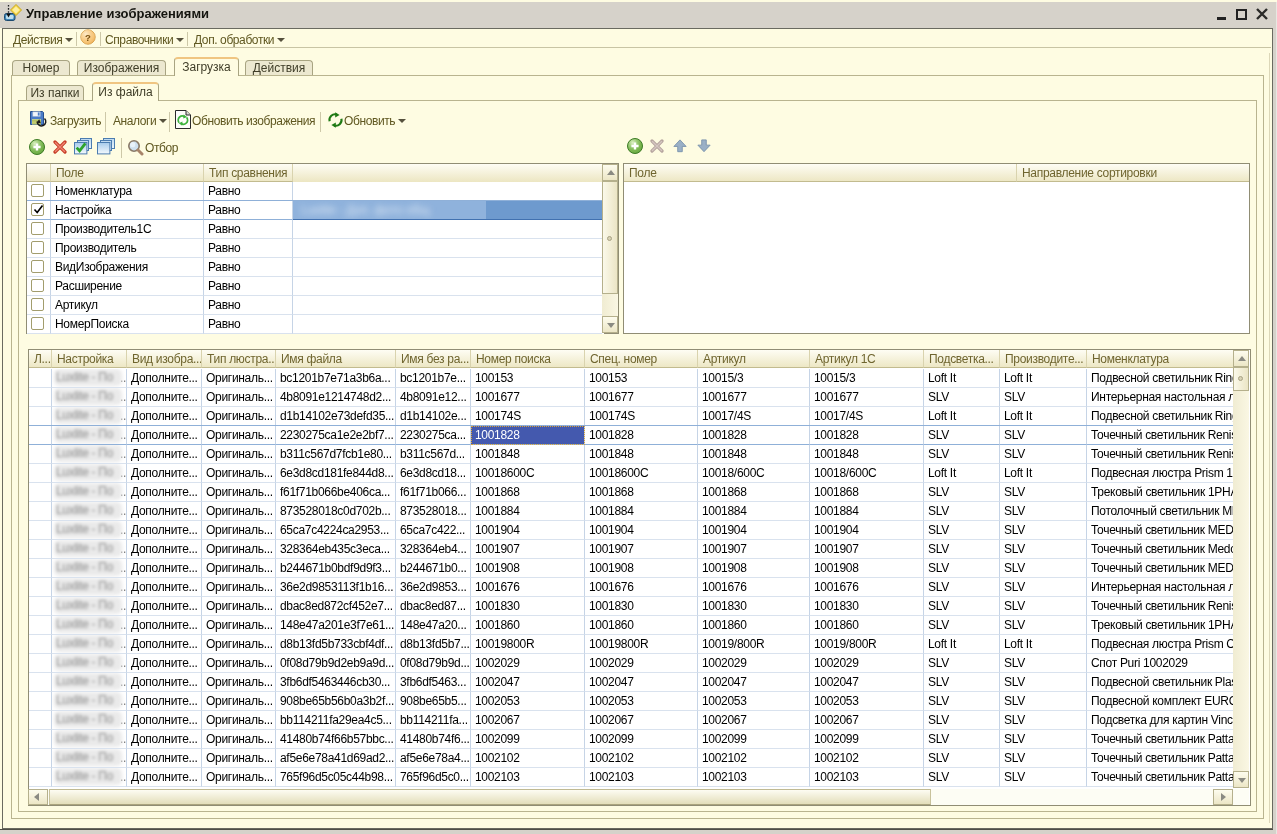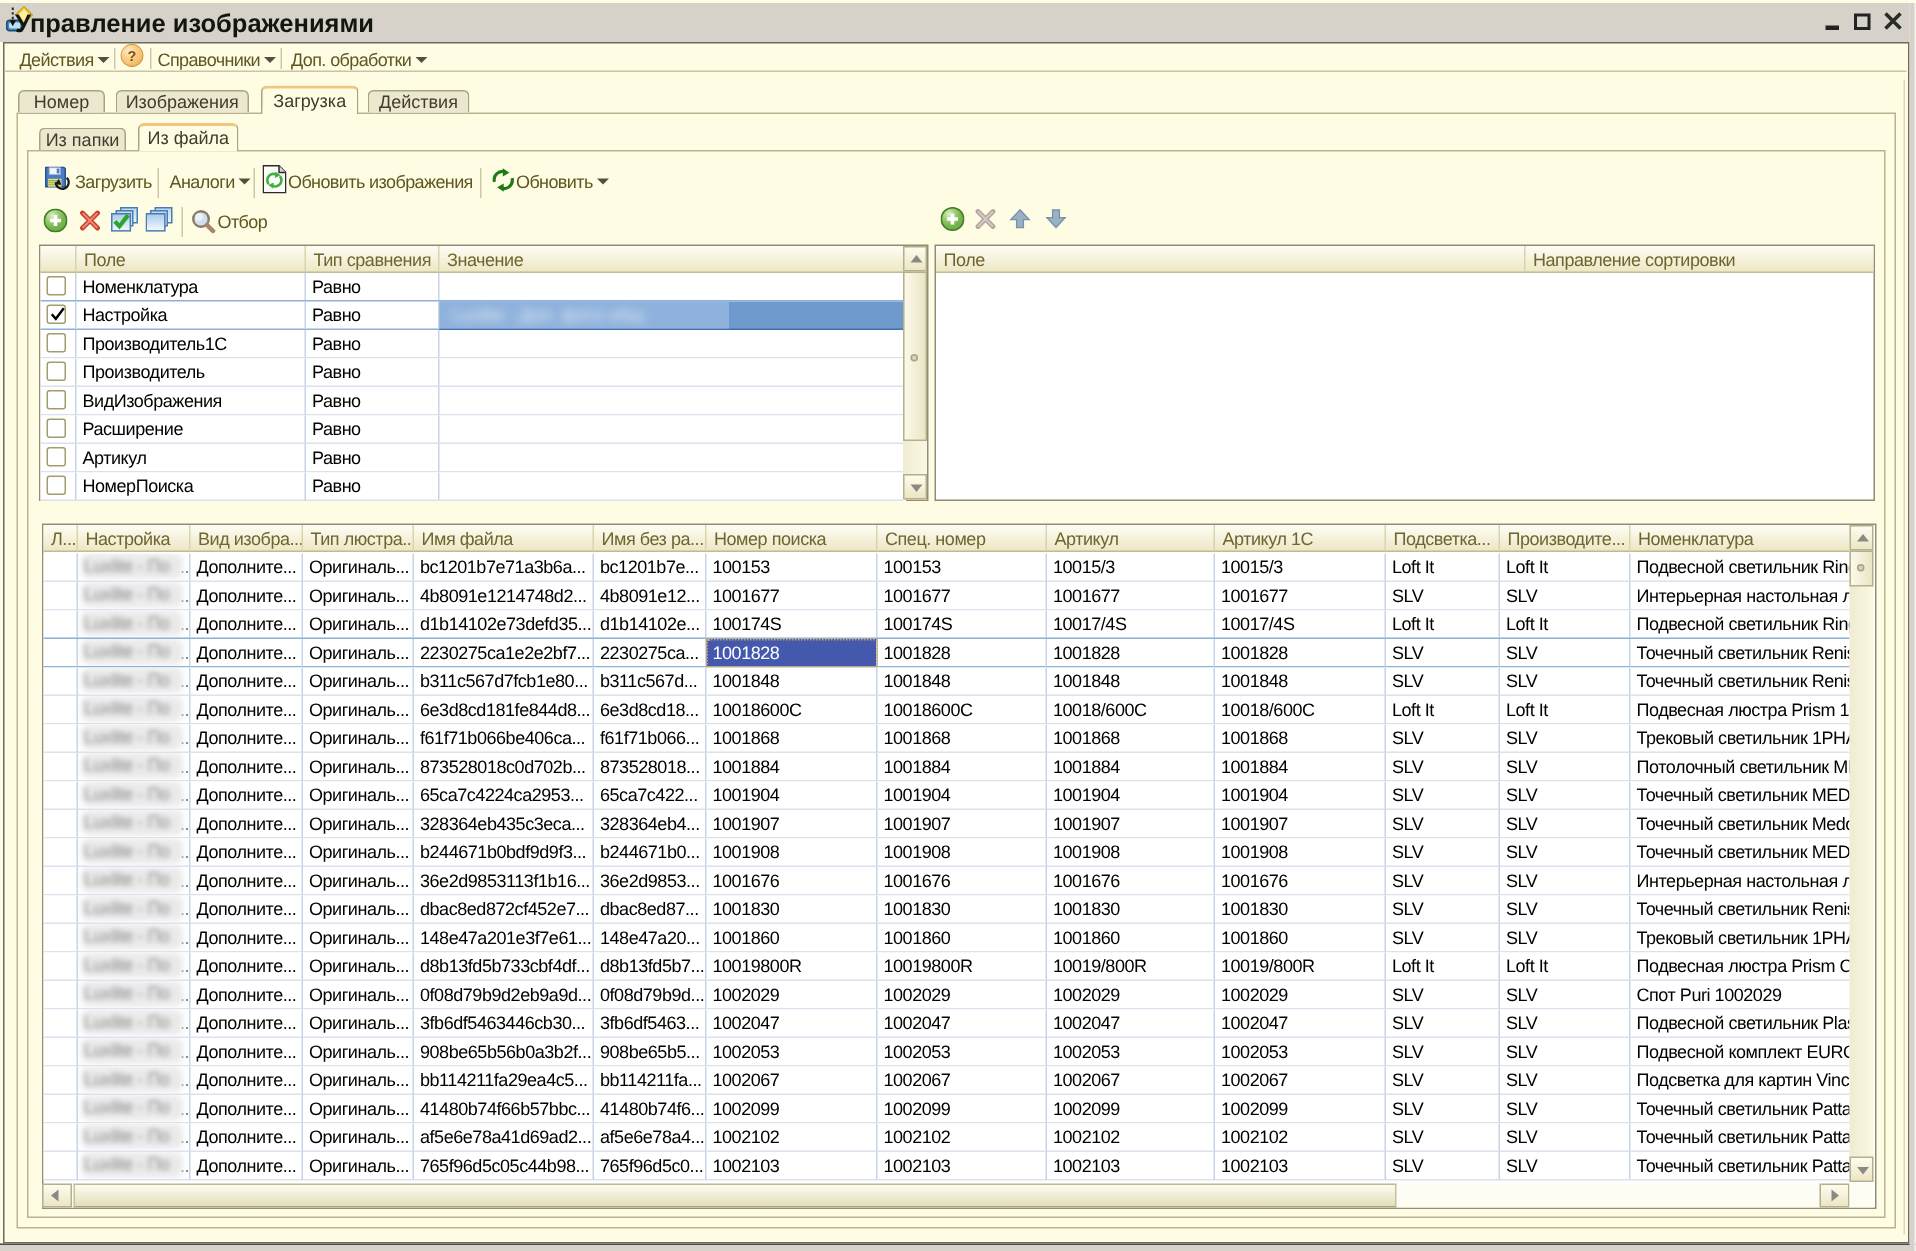--- a/index.html
+++ b/index.html
@@ -1,21 +1,21 @@
 <!DOCTYPE html>
 <html><head><meta charset="utf-8"><style>
 
 * { margin:0; padding:0; box-sizing:border-box; }
 html,body { width:1277px; height:834px; overflow:hidden; }
 body { background:#fefce2; font-family:"Liberation Sans",sans-serif; font-size:12px; position:relative; }
 .abs { position:absolute; }
 
 
 #titlebar { left:0; top:2px; width:1273px; height:26px; background:#d6d2ca; z-index:2; }
-#title-text { position:absolute; left:10px; top:6px; font-weight:bold; font-size:17px; color:#15150f; z-index:3; }
+#title-text { position:absolute; left:26px; top:6px; font-weight:bold; font-size:13px; color:#15150f; z-index:3; }
 #rightedge { left:1273px; top:2px; width:4px; height:832px; background:#d6d2ca; border-right:1px solid #e8e8e2; box-sizing:content-box; width:3px; z-index:4; }
 #rightfaint { left:1269px; top:53px; width:1px; height:770px; background:#dcd7b8; z-index:2; }
 #bottomedge { left:0; top:829px; width:1277px; height:5px; background:#d6d2ca; border-top:1px solid #4e4e46; z-index:3; }
 #client { left:2px; top:28px; width:1271px; height:801px; border:1px solid #6a6a60; background:#fefce2; }
 
 
 #menubar { left:3px; top:29px; width:1268px; height:19px; border-bottom:1px solid #c8c4a4; }
 .menuitem { position:absolute; top:33px; color:#5f5720; font-size:12px; letter-spacing:-0.4px; }
 .msep { position:absolute; width:1px; height:14px; background:#cdc8a8; }
 .dd { display:inline-block; width:0; height:0; border-left:4px solid transparent; border-right:4px solid transparent; border-top:4px solid #55503c; vertical-align:2px; margin-left:3px; }
@@ -207,21 +207,20 @@
 <path d="M8 1 L15 8.5 L10.6 8.5 L10.6 14.5 L5.4 14.5 L5.4 8.5 L1 8.5 Z" fill="#9ab0c6" stroke="#7790aa"></path>
   </svg>
 <svg class="abs" style="left:697px;top:139px" width="14" height="14" viewBox="0 0 16 16">
 <path d="M8 14.5 L1 7 L5.4 7 L5.4 1 L10.6 1 L10.6 7 L15 7 Z" fill="#9ab0c6" stroke="#7790aa"></path>
   </svg>
 <div class="grid abs" style="left:26px;top:163px;width:593px;height:171px"></div>
 <div class="abs gh" style="left:27px;top:164px;width:577px">
 <div class="ghc" style="width:24px"></div>
 <div class="ghc" style="width:153px">Поле</div>
 <div class="ghc" style="width:89px">Тип сравнения</div>
-<div class="ghc" style="width:309px;border-right:none">Значение</div>
   </div>
 <div class="abs gr" style="left:27px;top:182px;width:577px;">
 <div class="gc" style="width:24px;padding-left:0"><span class="cb"></span></div>
 <div class="gc" style="width:153px">Номенклатура</div>
 <div class="gc" style="width:89px">Равно</div>
 <div class="gc" style="width:309px;border-right:none"></div>
   </div>
 <div class="abs gr" style="left:27px;top:201px;width:577px;border-top:1px solid #8fb0d8;margin-top:-1px;">
 <div class="gc" style="width:24px;padding-left:0;border-bottom-color:#8fb0d8"><span class="cb"><svg width="11" height="11" viewBox="0 0 11 11" style="position:absolute;left:1px;top:0px">
           <path d="M1.5 5.5 L4.2 8.5 L9.5 1.5" stroke="#000" stroke-width="1.6" fill="none"></path>

